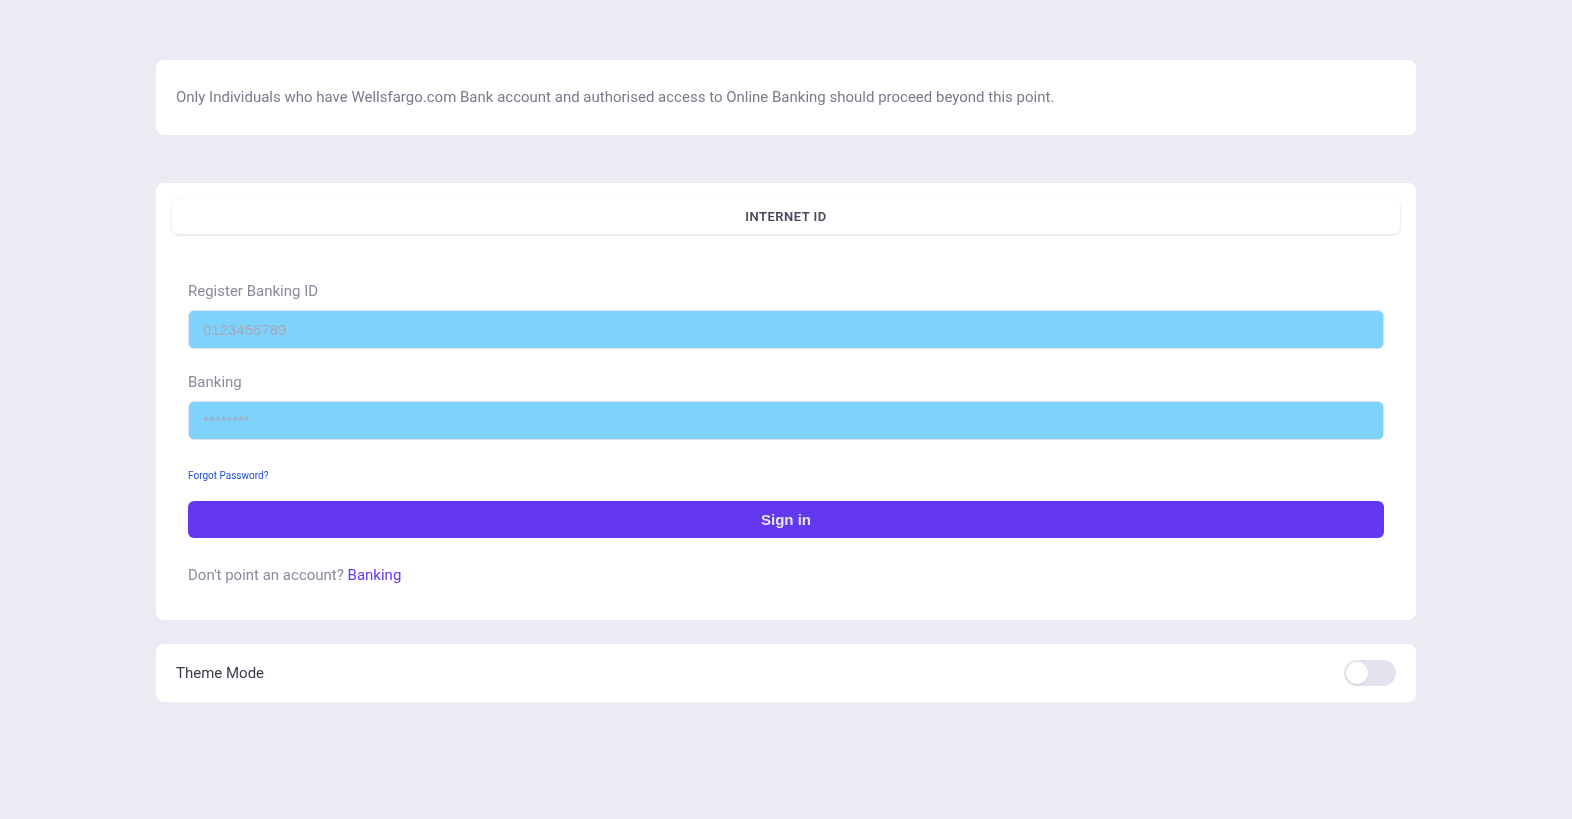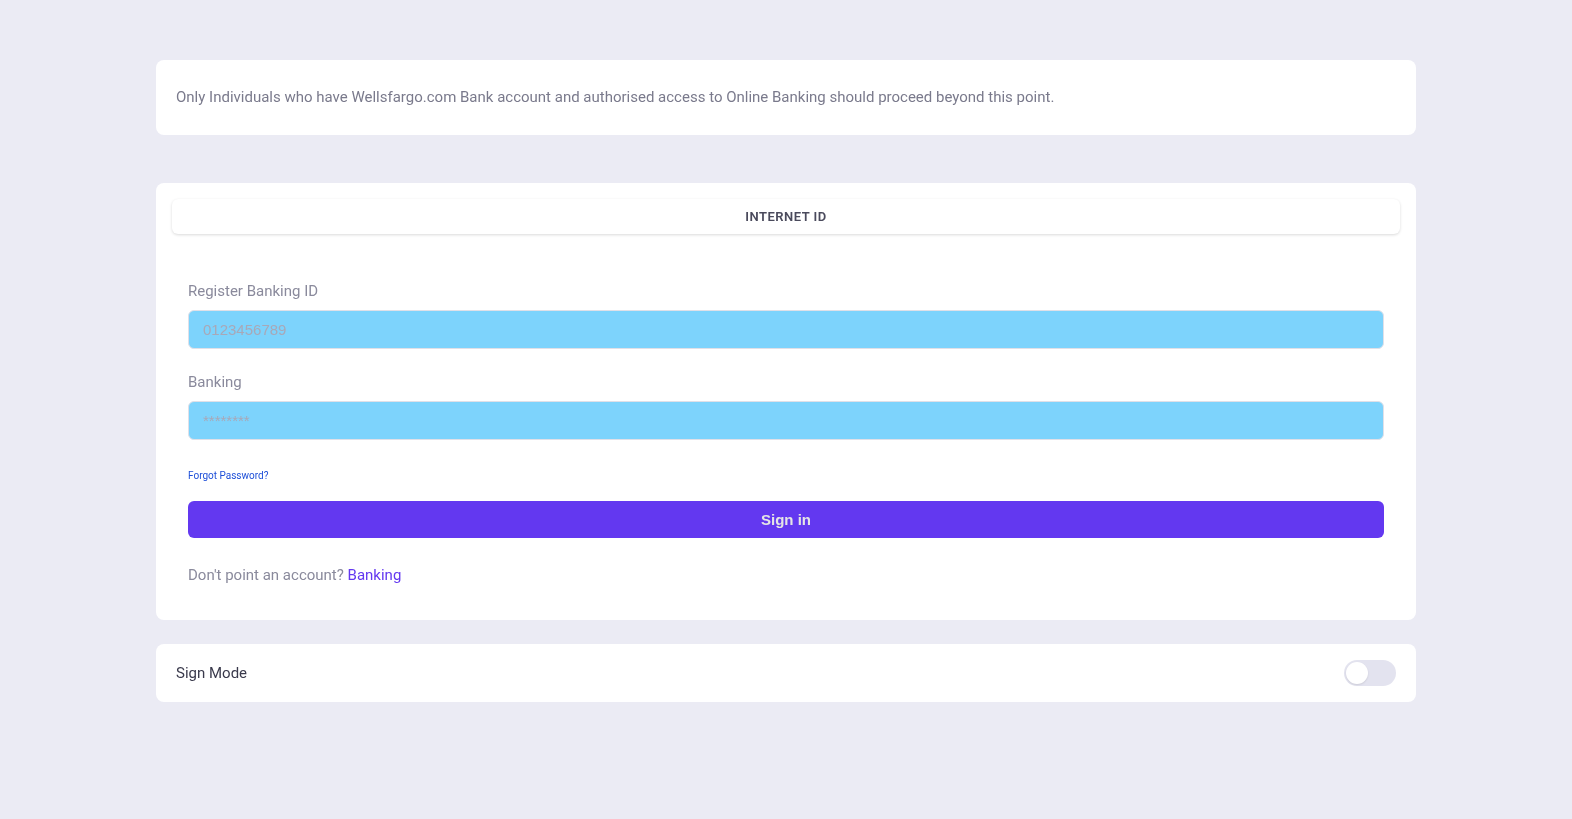--- a/index.html
+++ b/index.html
@@ -186,17 +186,17 @@
     
     <button class="signin-btn">Sign in</button>
     
     <div class="register-row">
       <span>Don't point an account? </span><a class="register-link">Banking</a>
     </div>
   </div>
 </div>
 
 <div class="theme-card">
-  <span class="theme-label">Sign Mode</span>
+  <span class="theme-label">Theme Mode</span>
   <div class="toggle">
     <div class="toggle-knob"></div>
   </div>
 </div>
 
 </body></html>

